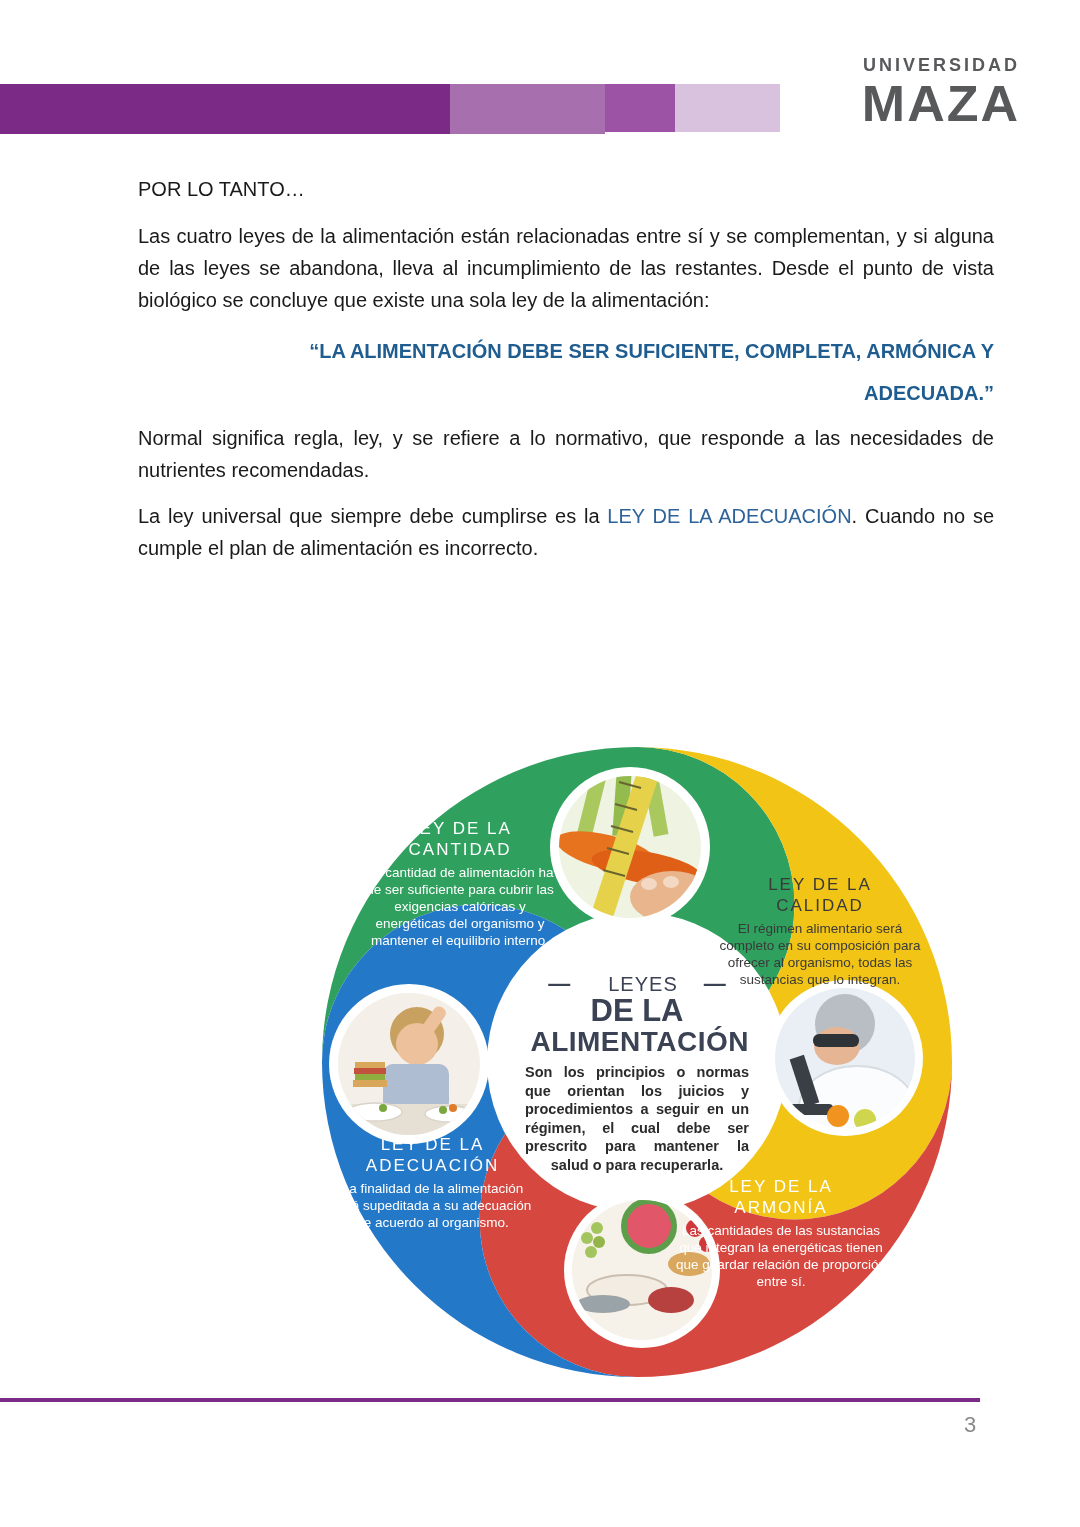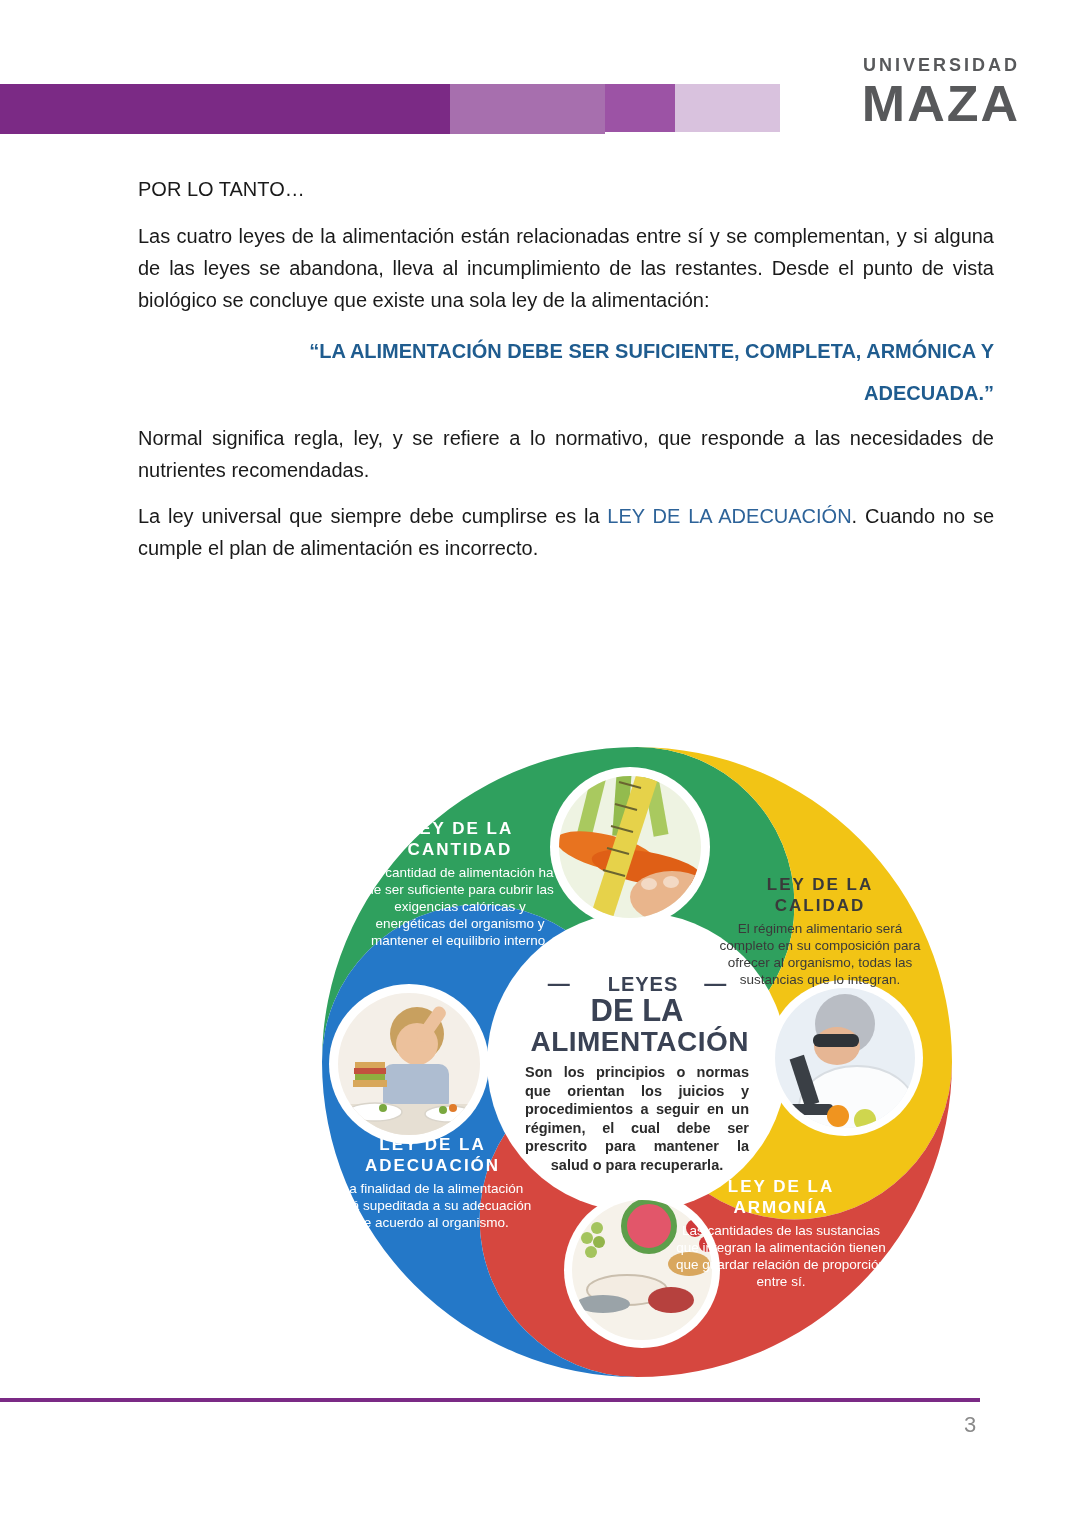--- a/index.html
+++ b/index.html
@@ -15,26 +15,26 @@
   .logo .brand-main{font-size:52px;font-weight:bold;letter-spacing:2px;line-height:52px;margin-top:2px;transform:scaleY(.96);}
   
   .content{position:absolute;left:138px;top:176px;width:856px;font-size:20px;line-height:32px;}
   .intro-heading{font-size:20px;line-height:26px;margin:0 0 18px 0;font-weight:normal;}
   .content p{margin:0 0 14px 0;text-align:justify;}
   .quote{margin:6px 0 8px 0;text-align:right;font-weight:bold;font-size:20px;line-height:42px;}
   
   .infographic{position:absolute;left:297px;top:742px;width:680px;height:640px;}
   .infographic svg{position:absolute;left:0;top:0;}
   .law-text{position:absolute;text-align:center;}
-  .law-title{font-weight:bold;font-size:17px;line-height:21px;letter-spacing:2px;}
+  .law-title{font-weight:normal;font-size:17px;line-height:21px;letter-spacing:2px;}
   .law-desc{font-size:13.5px;line-height:17px;margin-top:4px;}
   .center-text{position:absolute;left:228px;top:230px;width:224px;text-align:center;}
   .center-row{display:flex;align-items:center;justify-content:center;gap:26px;}
   .center-dash{font-weight:bold;font-size:22px;line-height:22px;}
-  .center-t1{font-size:20px;line-height:24px;font-weight:700;letter-spacing:1px;margin-left:12px;}
+  .center-t1{font-size:20px;line-height:24px;font-weight:400;letter-spacing:1px;margin-left:12px;}
   .center-t2{font-size:31px;line-height:29px;font-weight:600;}
   .center-t3{font-size:28px;line-height:33px;font-weight:600;letter-spacing:.5px;text-align:right;}
   .center-desc{font-size:14.5px;line-height:18.5px;color:#2b2b2b;margin-top:5px;text-align:justify;text-align-last:center;font-weight:600;}
   
   .footer-rule{position:absolute;left:0;top:1398px;}
   .page-number{position:absolute;left:940px;top:1412px;width:60px;text-align:center;font-size:22px;color:#8a8a8a;}
 </style>
 </head>
 <body>
 
@@ -185,21 +185,21 @@
         <div>ADECUACIÓN</div>
       </div>
       <div class="law-desc">La finalidad de la alimentación está supeditada a su adecuación de acuerdo al organismo.</div>
     </div>
 
     <div class="law-text" style="left: 378px; top: 434px; width: 212px; color: rgb(255, 255, 255);">
       <div class="law-title">
         <div>LEY DE LA</div>
         <div>ARMONÍA</div>
       </div>
-      <div class="law-desc">Las cantidades de las sustancias que integran la alimentación tienen que guardar relación de proporción entre sí.</div>
+      <div class="law-desc">Las cantidades de las sustancias que integran la energéticas tienen que guardar relación de proporción entre sí.</div>
     </div>
 
     <div class="center-text">
       <div class="center-row" style="color: rgb(58, 66, 84);">
         <span class="center-dash">—</span>
         <span class="center-t1">LEYES</span>
         <span class="center-dash">—</span>
       </div>
       <div class="center-t2" style="color: rgb(58, 66, 84);">DE LA</div>
       <div class="center-t3" style="color: rgb(58, 66, 84);">ALIMENTACIÓN</div>

